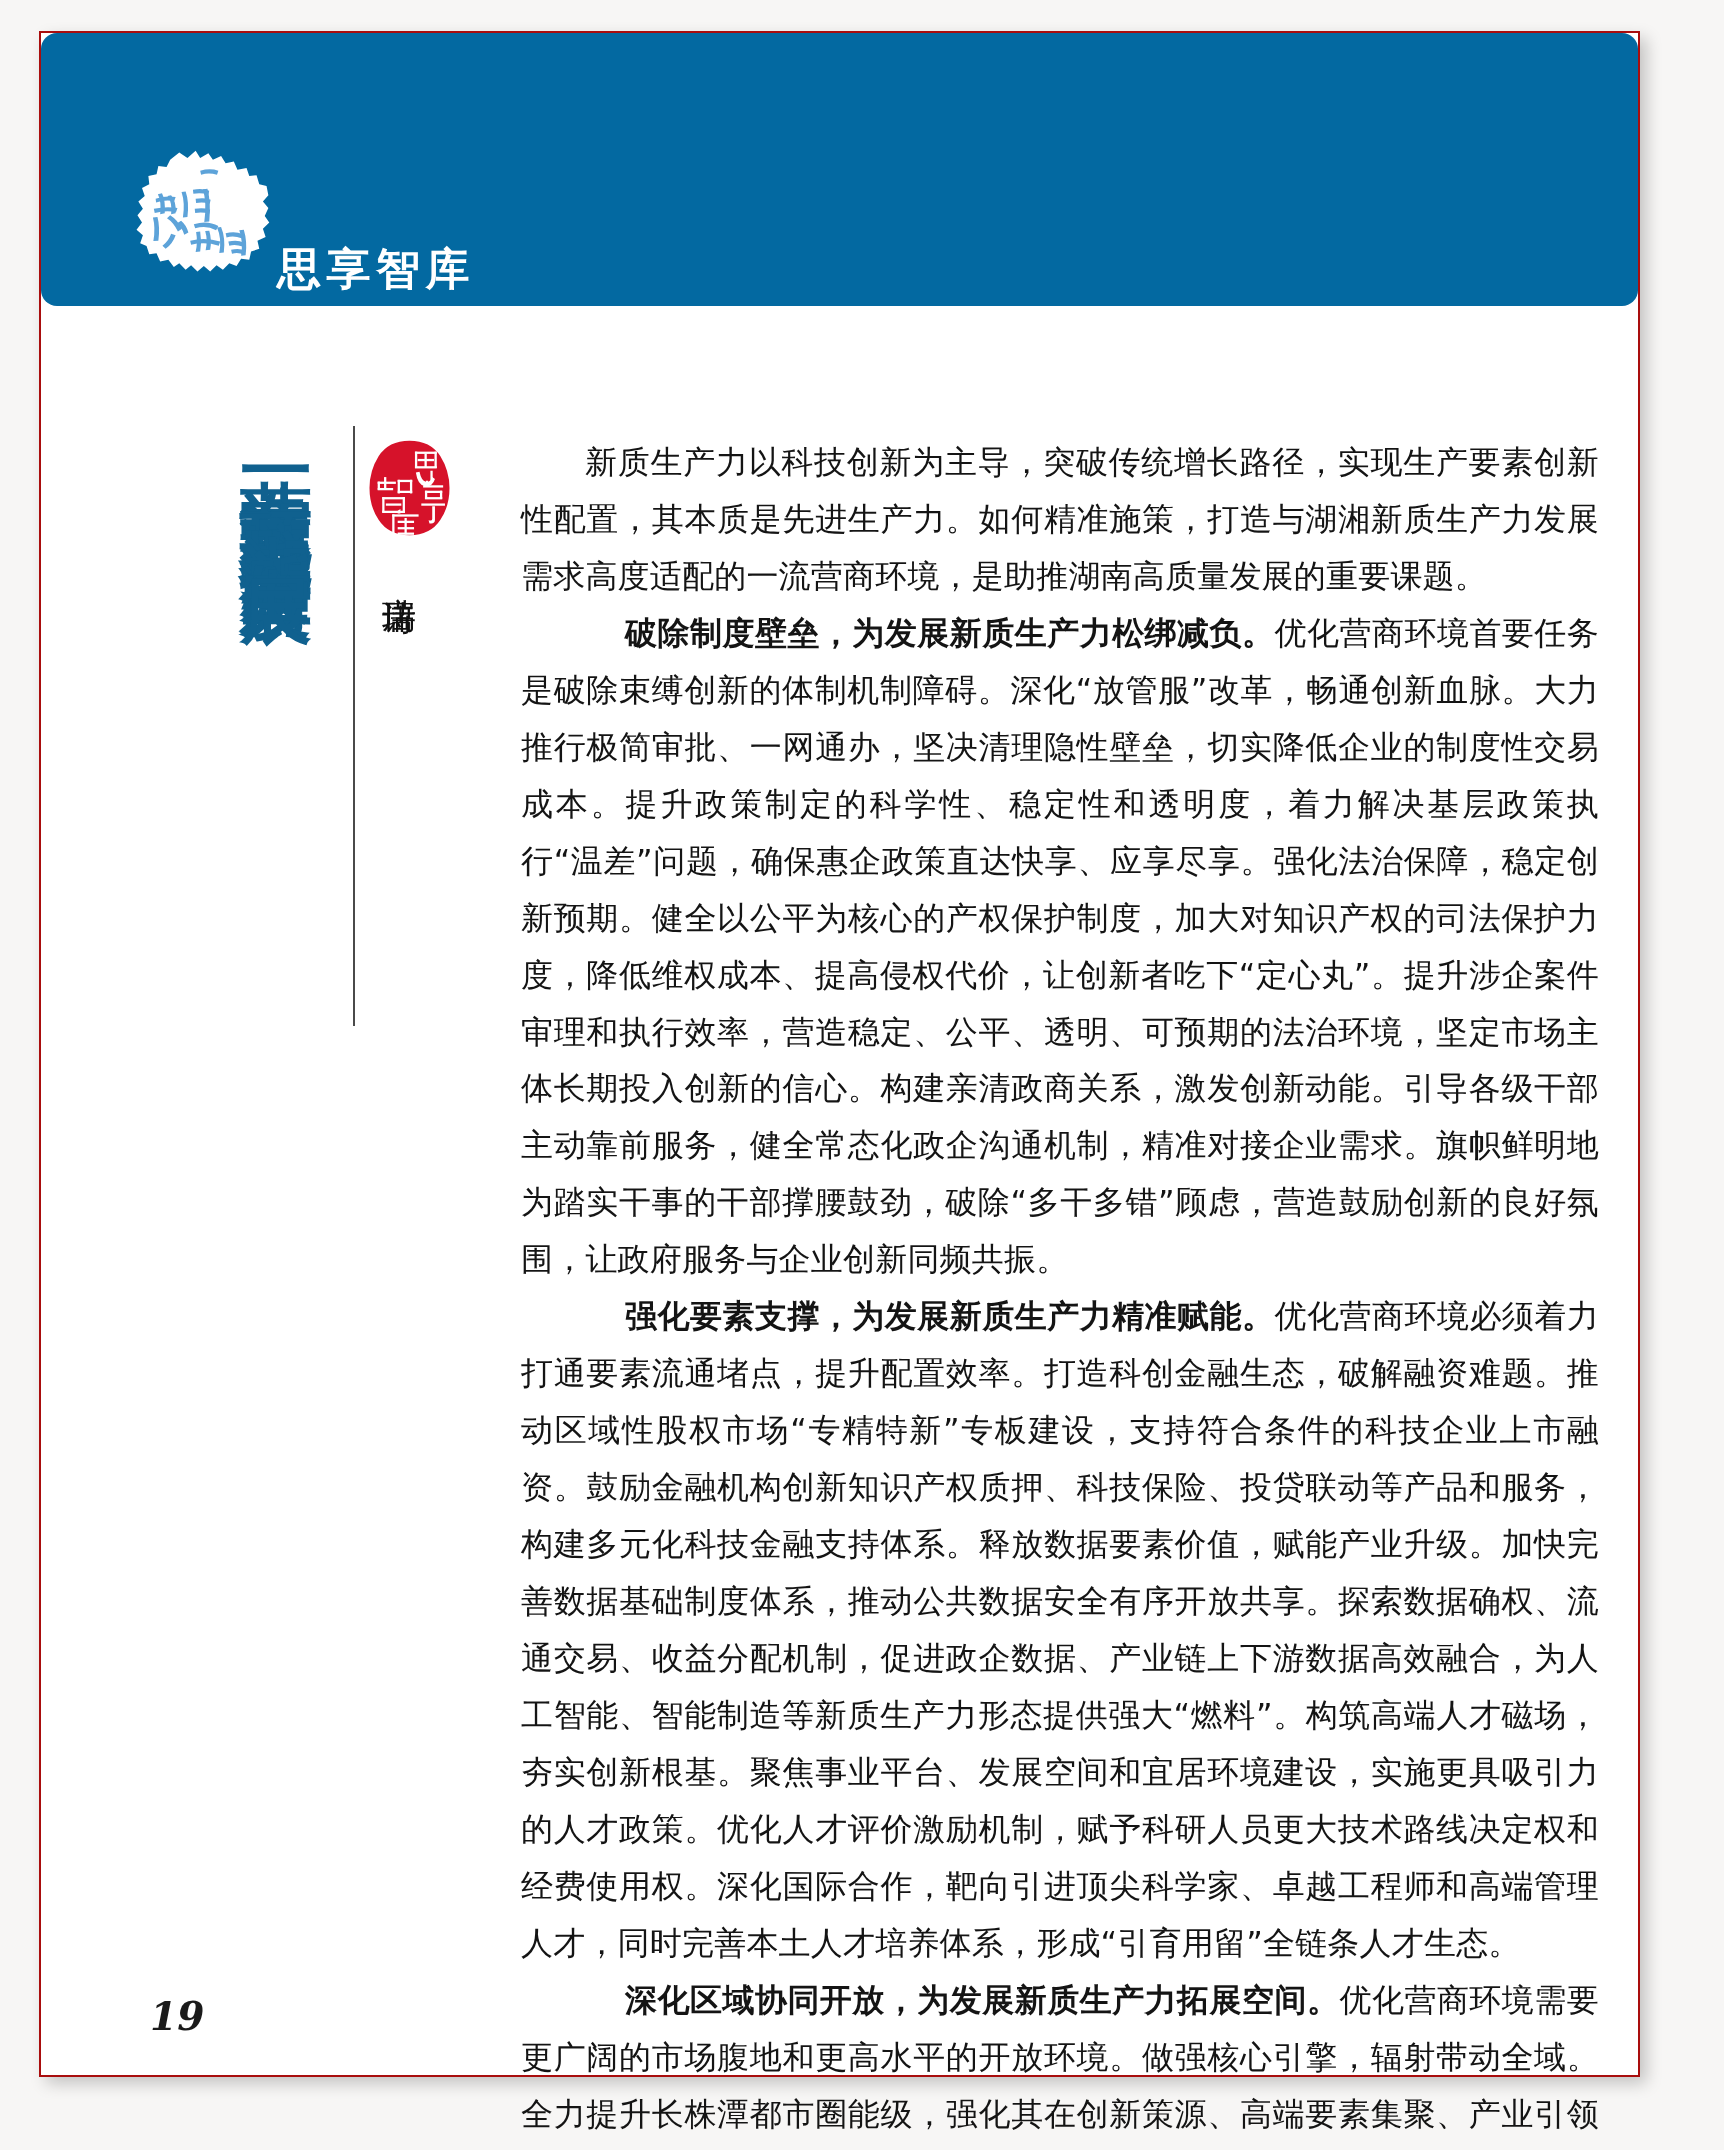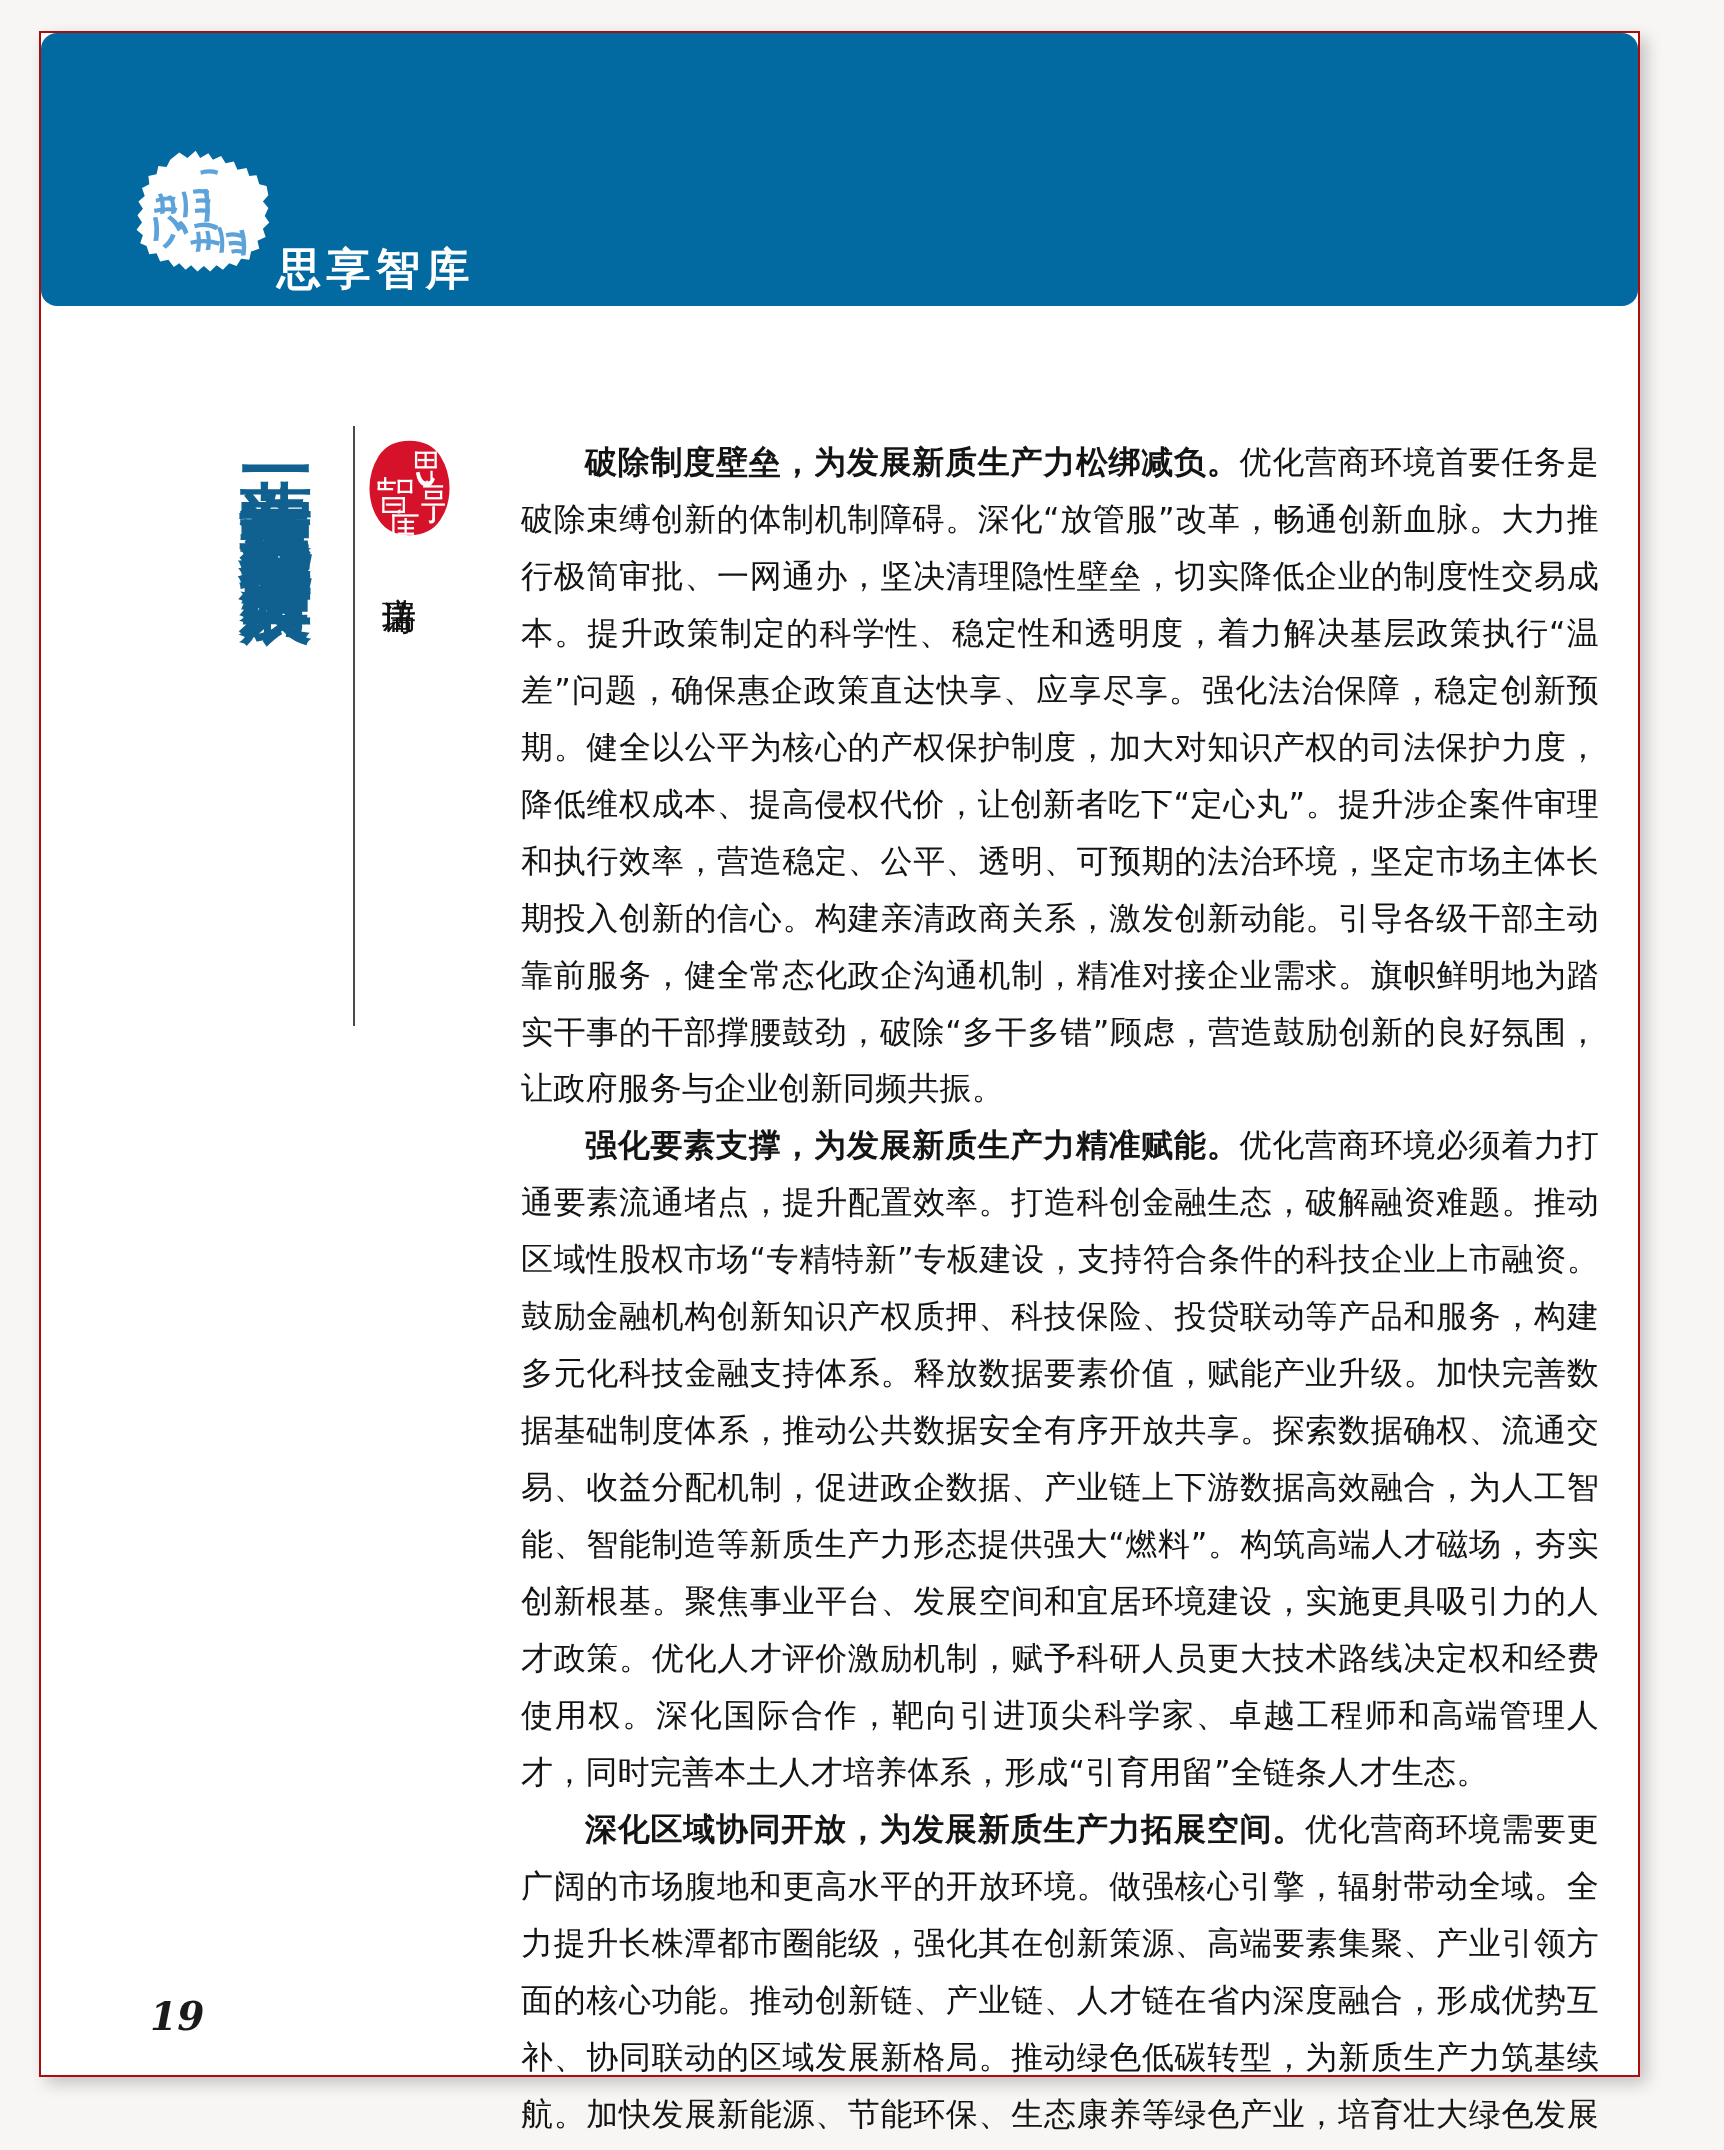--- a/index.html
+++ b/index.html
@@ -135,20 +135,21 @@
     line-height: 1.78;
     color: #141414;
     text-align: justify;
     text-justify: inter-character;
     text-indent: 2em;
     margin: 0 0 0 0;
     letter-spacing: 0.2px;
   }
   .para b {
     font-weight: bold;
+    margin-left: 40px;
   }
 
   
   .page-number {
     position: absolute;
     left: 109px;
     top: 1960px;
     font-family: "DejaVu Serif", "Liberation Serif", serif;
     font-style: italic;
     font-weight: bold;
@@ -259,20 +260,23 @@
           <rect x="89" y="176" width="5" height="36"></rect>
           <rect x="74" y="208" width="36" height="5"></rect>
         </g>
       </svg>
     </div>
 
     <div class="author">唐瑞诗</div>
 
     <div class="body-col">
 
+      <p class="para">
+        <span>新质生产力以科技创新为主导，突破传统增长路径，实现生产要素创新性配置，其本质是先进生产力。如何精准施策，打造与湖湘新质生产力发展需求高度适配的一流营商环境，是助推湖南高质量发展的重要课题。</span>
+      </p>
 
       <p class="para">
         <b>破除制度壁垒，为发展新质生产力松绑减负。</b><span>优化营商环境首要任务是破除束缚创新的体制机制障碍。深化“放管服”改革，畅通创新血脉。大力推行极简审批、一网通办，坚决清理隐性壁垒，切实降低企业的制度性交易成本。提升政策制定的科学性、稳定性和透明度，着力解决基层政策执行“温差”问题，确保惠企政策直达快享、应享尽享。强化法治保障，稳定创新预期。健全以公平为核心的产权保护制度，加大对知识产权的司法保护力度，降低维权成本、提高侵权代价，让创新者吃下“定心丸”。提升涉企案件审理和执行效率，营造稳定、公平、透明、可预期的法治环境，坚定市场主体长期投入创新的信心。构建亲清政商关系，激发创新动能。引导各级干部主动靠前服务，健全常态化政企沟通机制，精准对接企业需求。旗帜鲜明地为踏实干事的干部撑腰鼓劲，破除“多干多错”顾虑，营造鼓励创新的良好氛围，让政府服务与企业创新同频共振。</span>
       </p>
 
       <p class="para">
         <b>强化要素支撑，为发展新质生产力精准赋能。</b><span>优化营商环境必须着力打通要素流通堵点，提升配置效率。打造科创金融生态，破解融资难题。推动区域性股权市场“专精特新”专板建设，支持符合条件的科技企业上市融资。鼓励金融机构创新知识产权质押、科技保险、投贷联动等产品和服务，构建多元化科技金融支持体系。释放数据要素价值，赋能产业升级。加快完善数据基础制度体系，推动公共数据安全有序开放共享。探索数据确权、流通交易、收益分配机制，促进政企数据、产业链上下游数据高效融合，为人工智能、智能制造等新质生产力形态提供强大“燃料”。构筑高端人才磁场，夯实创新根基。聚焦事业平台、发展空间和宜居环境建设，实施更具吸引力的人才政策。优化人才评价激励机制，赋予科研人员更大技术路线决定权和经费使用权。深化国际合作，靶向引进顶尖科学家、卓越工程师和高端管理人才，同时完善本土人才培养体系，形成“引育用留”全链条人才生态。</span>
       </p>
 
       <p class="para">

